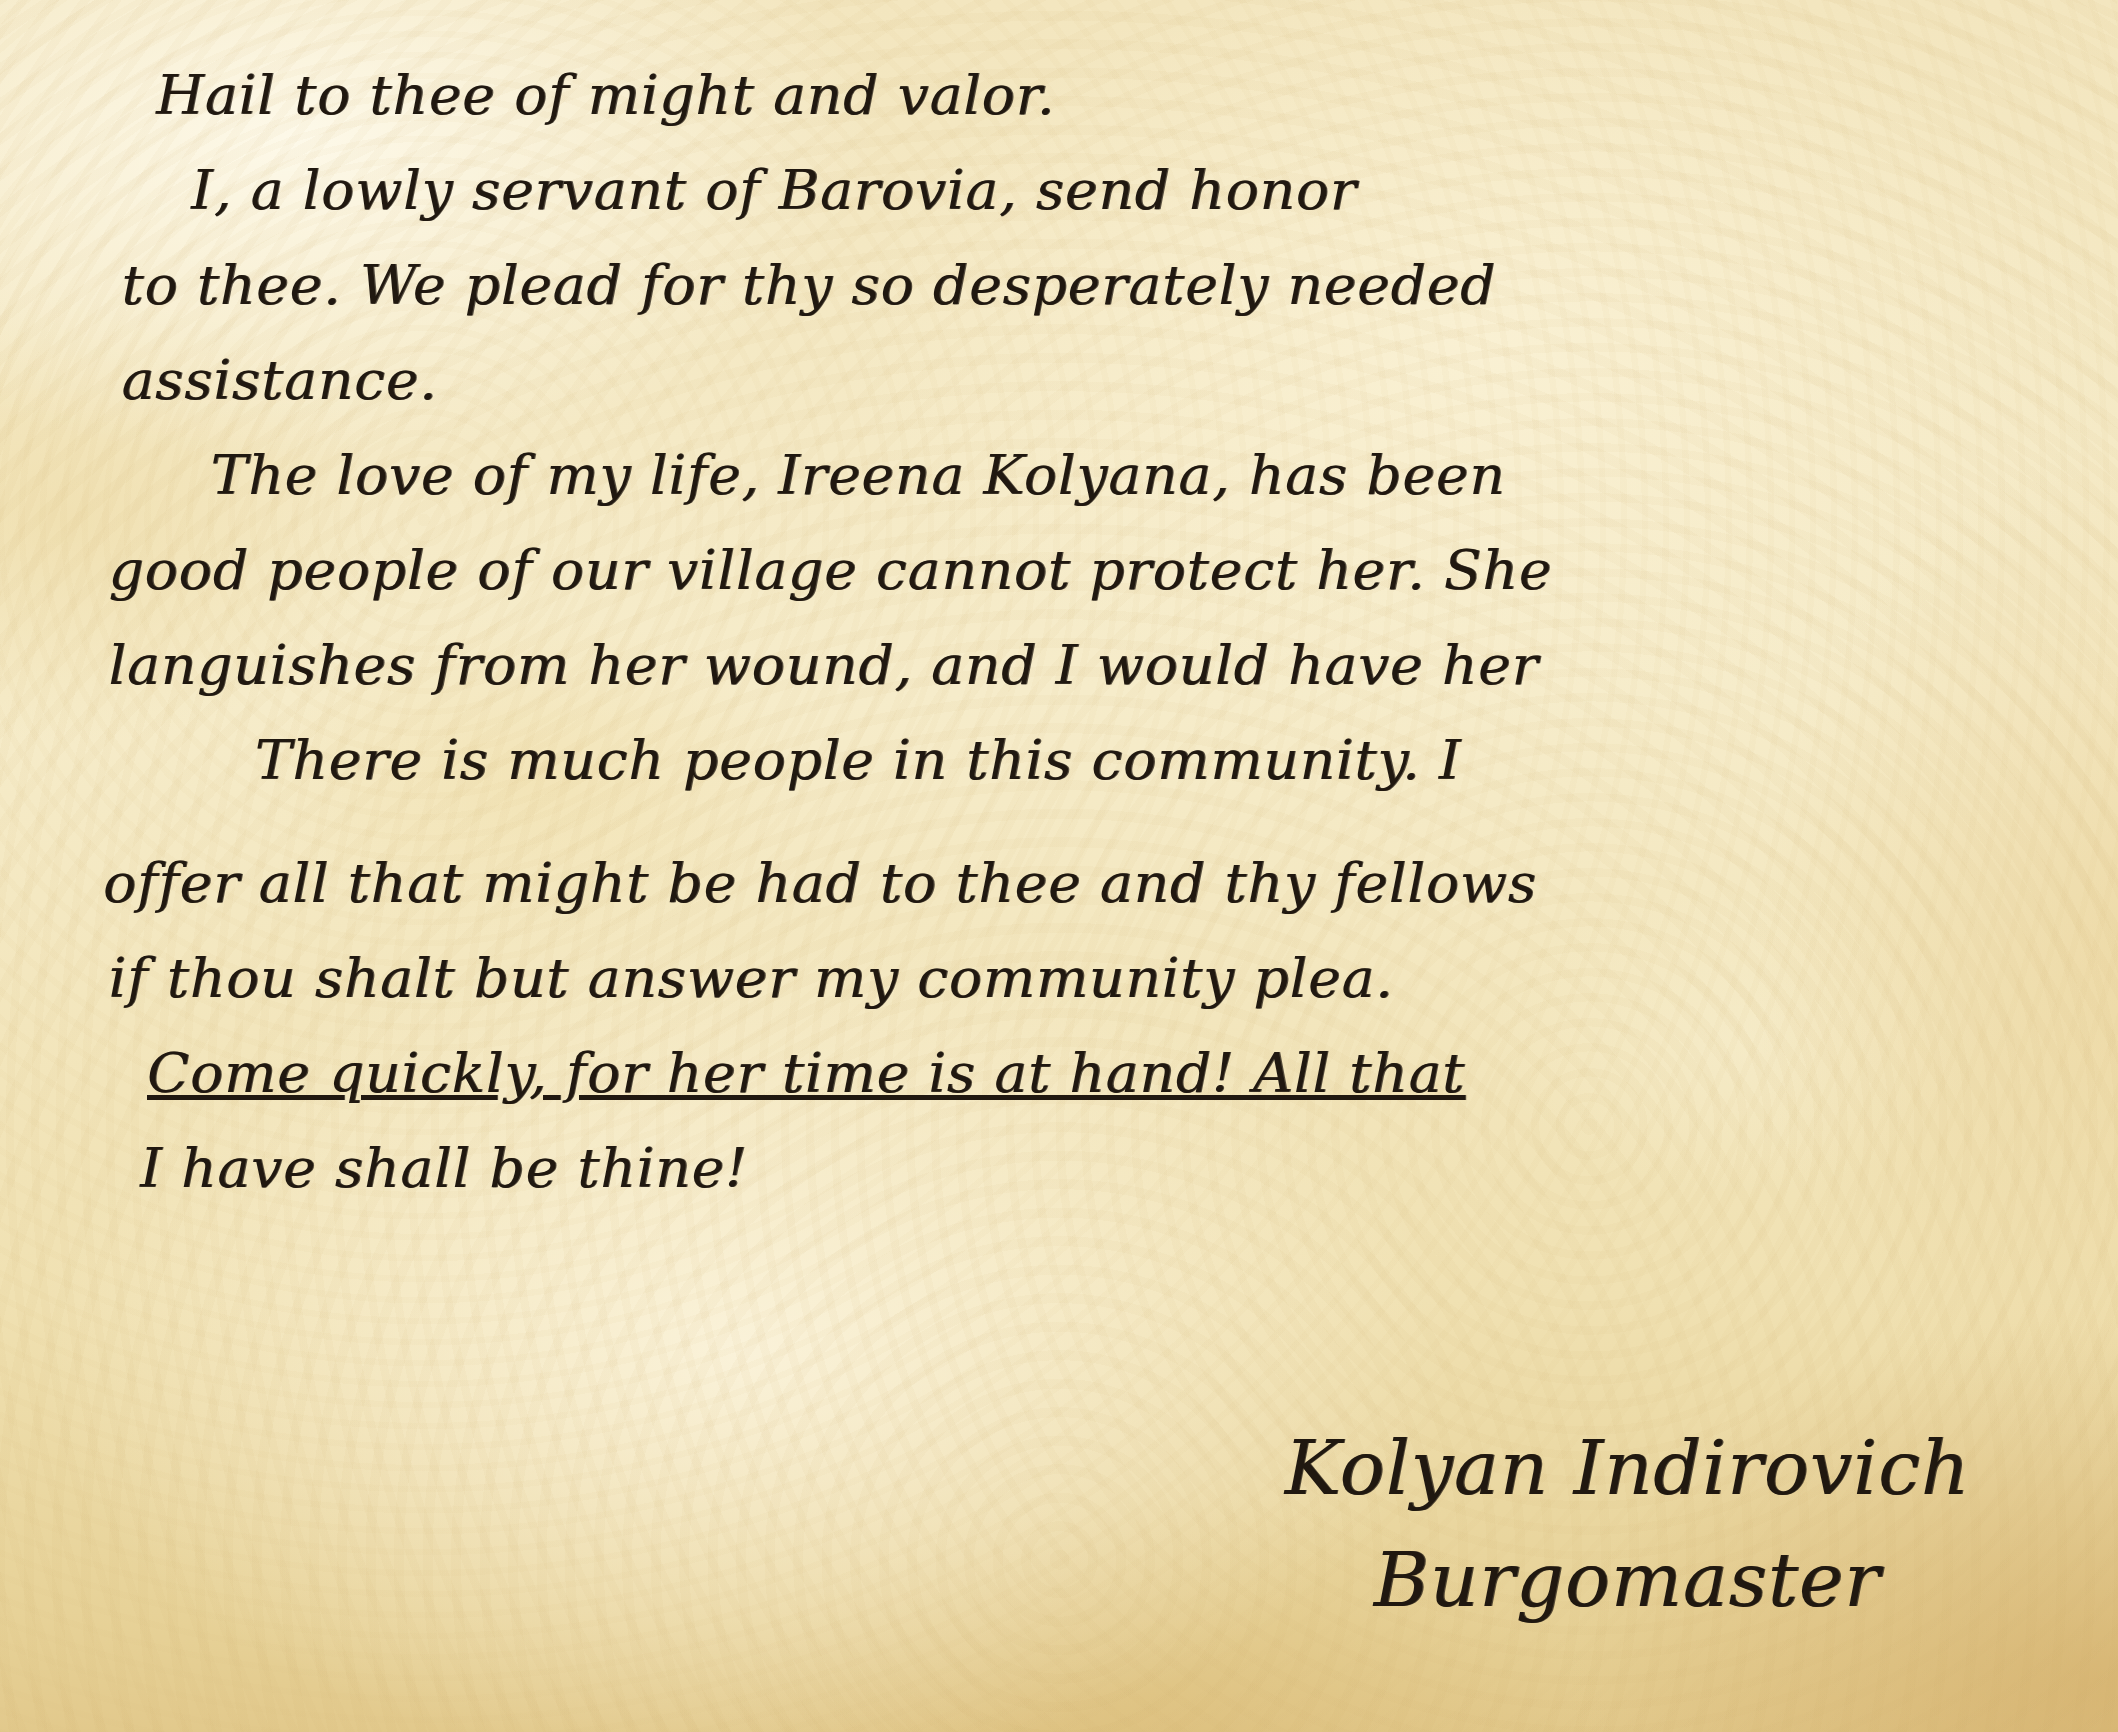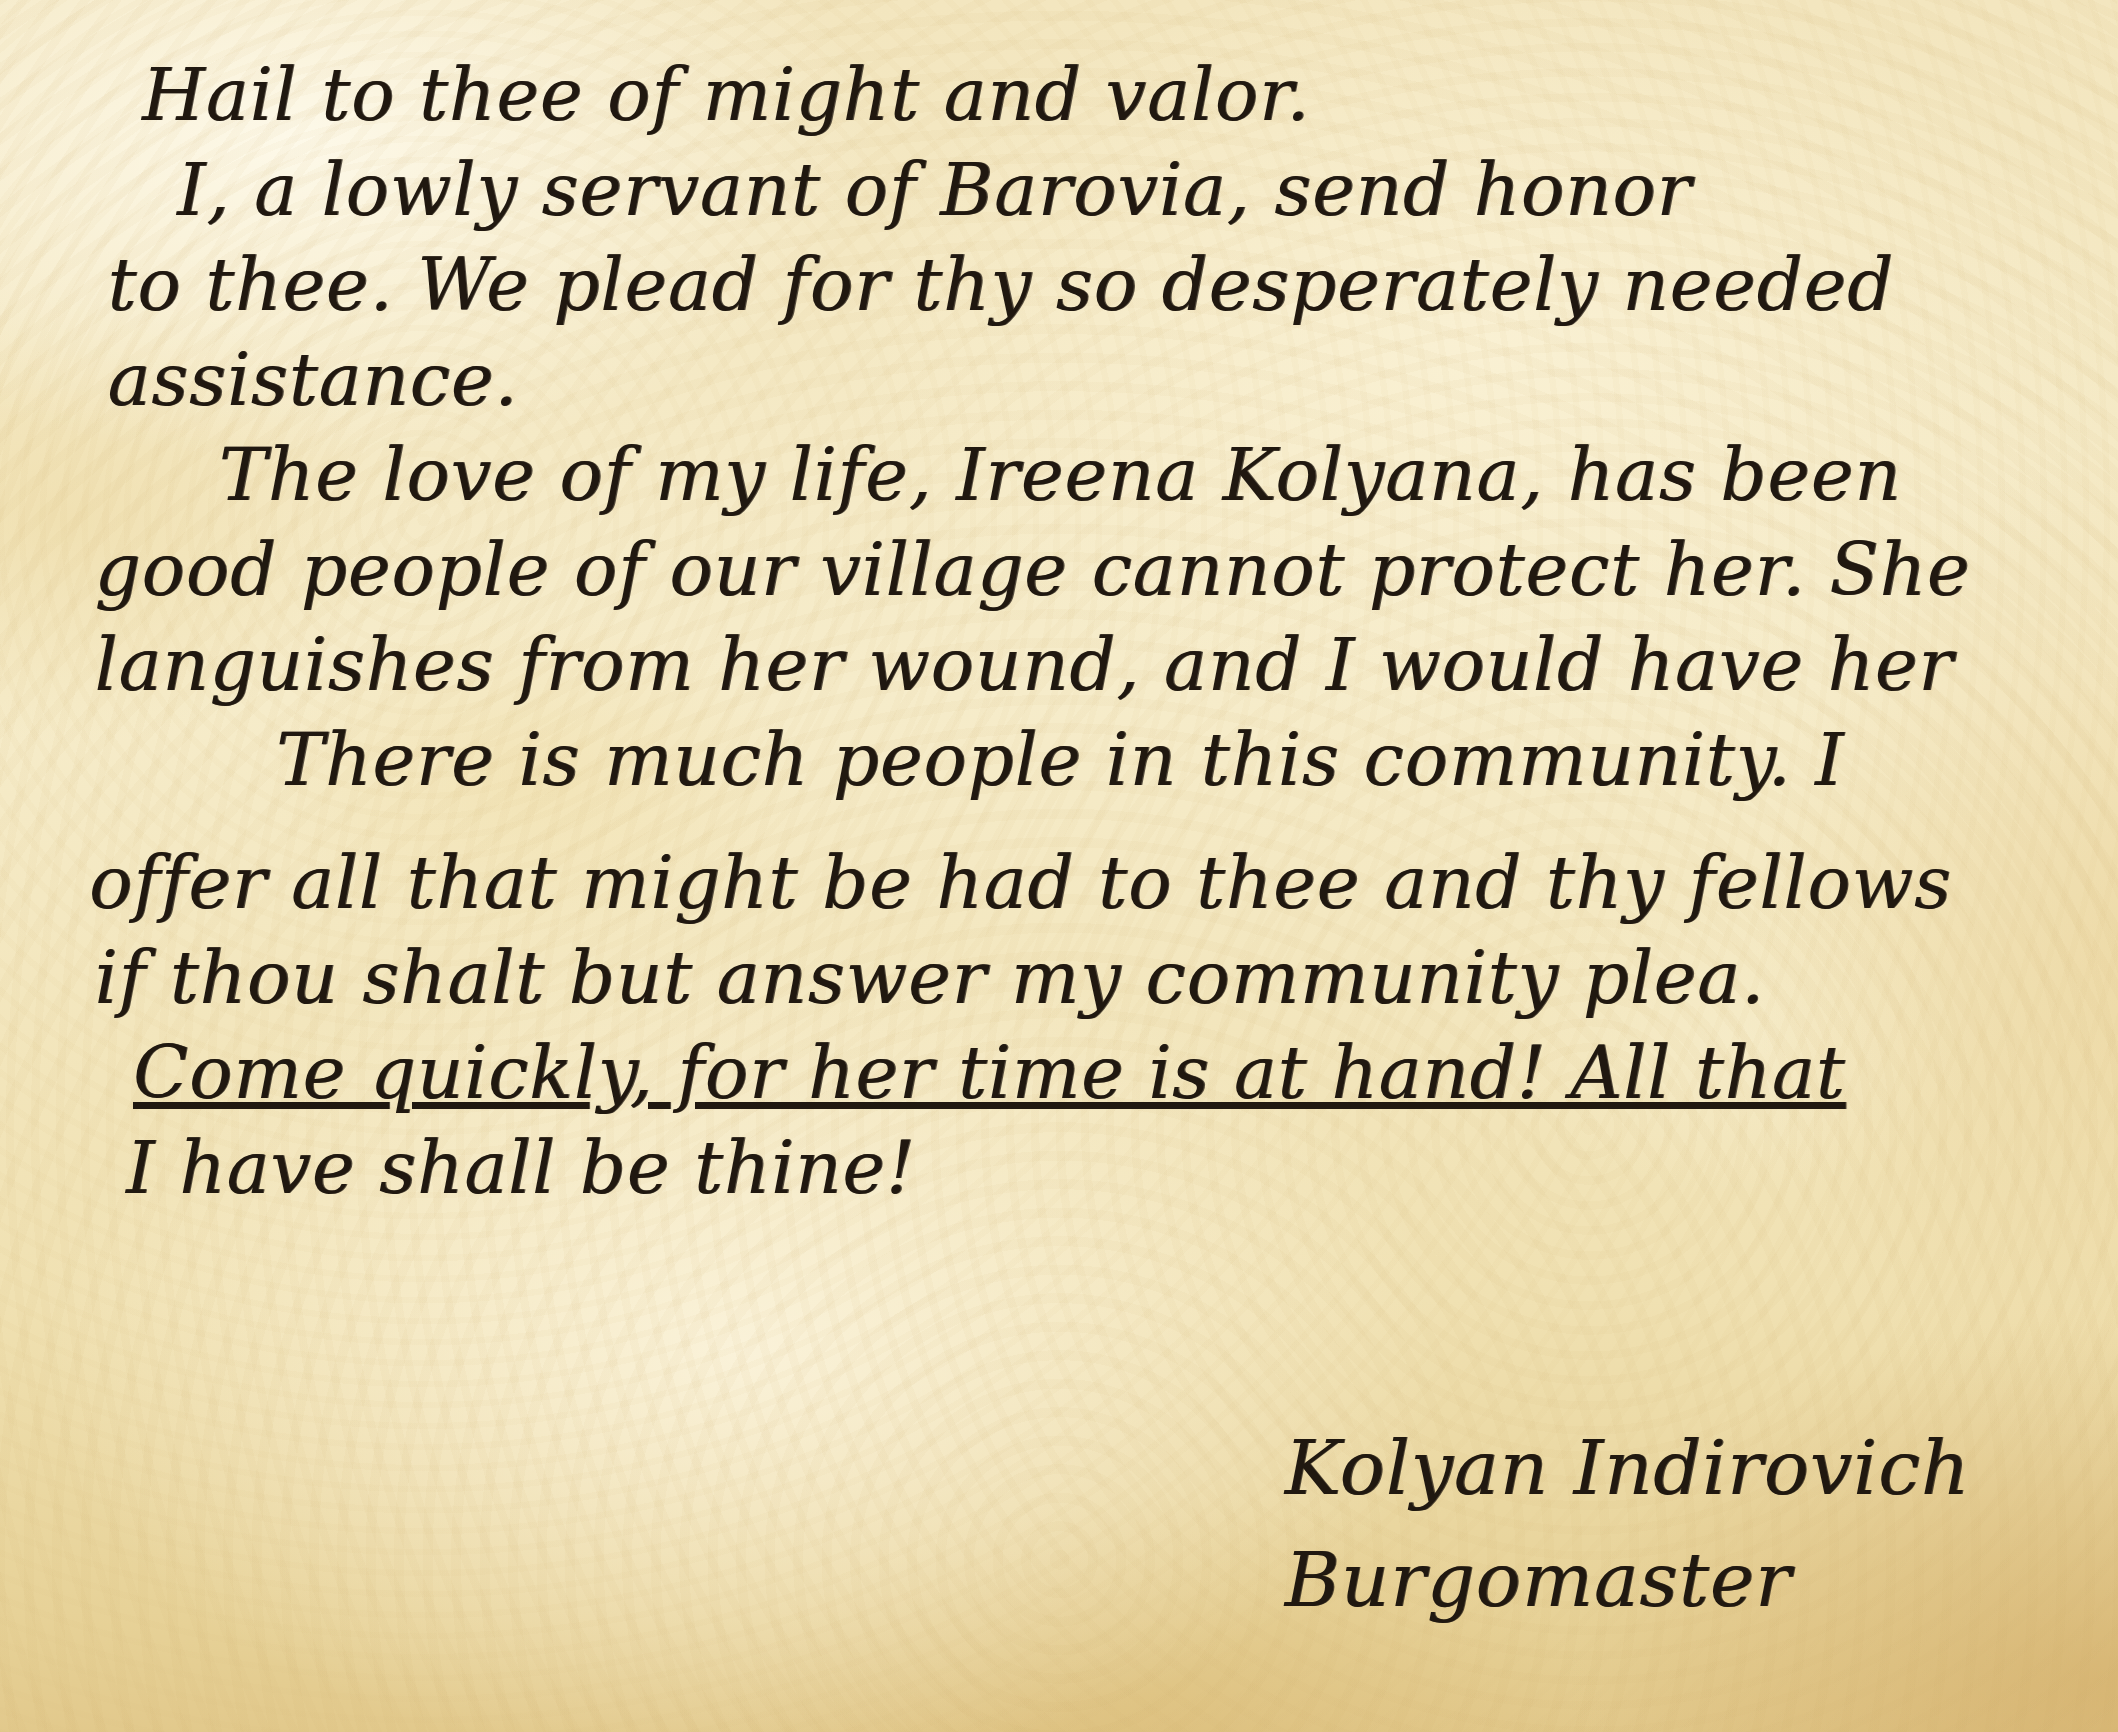--- a/index.html
+++ b/index.html
@@ -30,26 +30,26 @@
     position: absolute;
     inset: 0;
     background-image:
       repeating-radial-gradient(circle at 20% 30%, rgba(214,186,125,0.06) 0 6.4px, rgba(255,255,255,0) 6.4px 21px),
       repeating-radial-gradient(circle at 75% 65%, rgba(206,174,110,0.06) 0 8.3px, rgba(255,255,255,0) 8.3px 25px),
       repeating-radial-gradient(circle at 50% 90%, rgba(198,164,96,0.05) 0 10px, rgba(255,255,255,0) 10px 28.5px);
     pointer-events: none;
   }
   .letter-body {
     position: absolute;
-    left: 89px;
+    left: 103px;
     top: 48px;
     color: #201810;
     font-family: "DejaVu Serif", serif;
     font-style: italic;
-    font-size: 72px;
+    font-size: 55px;
     text-shadow: 1.1px 0 0 rgba(32,24,16,0.75);
     letter-spacing: 0.9px;
   }
   .line {
     display: block;
     white-space: nowrap;
     height: 95px;
     line-height: 95px;
   }
   .ind-a { margin-left: 53px; }   
@@ -57,21 +57,21 @@
   .ind-c { margin-left: 18.4px; }
   .ind-d { margin-left: 5.5px;  }
   .ind-e { margin-left: 61px; text-align: center; }
   .ind-f { margin-left: 0px; margin-top: 28px;  }
   .ind-g { margin-left: 44px; text-decoration: underline; }
   .ind-h { margin-left: 37px; }
   .signature {
     position: absolute;
     right: 149px;
     top: 1412px;
-    text-align: left;
+    text-align: center;
     color: #201810;
     font-family: "DejaVu Serif", serif;
     font-style: italic;
     font-size: 75px;
     line-height: 112px;
     text-shadow: 1.1px 0 0 rgba(32,24,16,0.75);
     letter-spacing: 0.9px;
   }
   .sig-name, .sig-title { display: block; white-space: nowrap; }
 </style>

